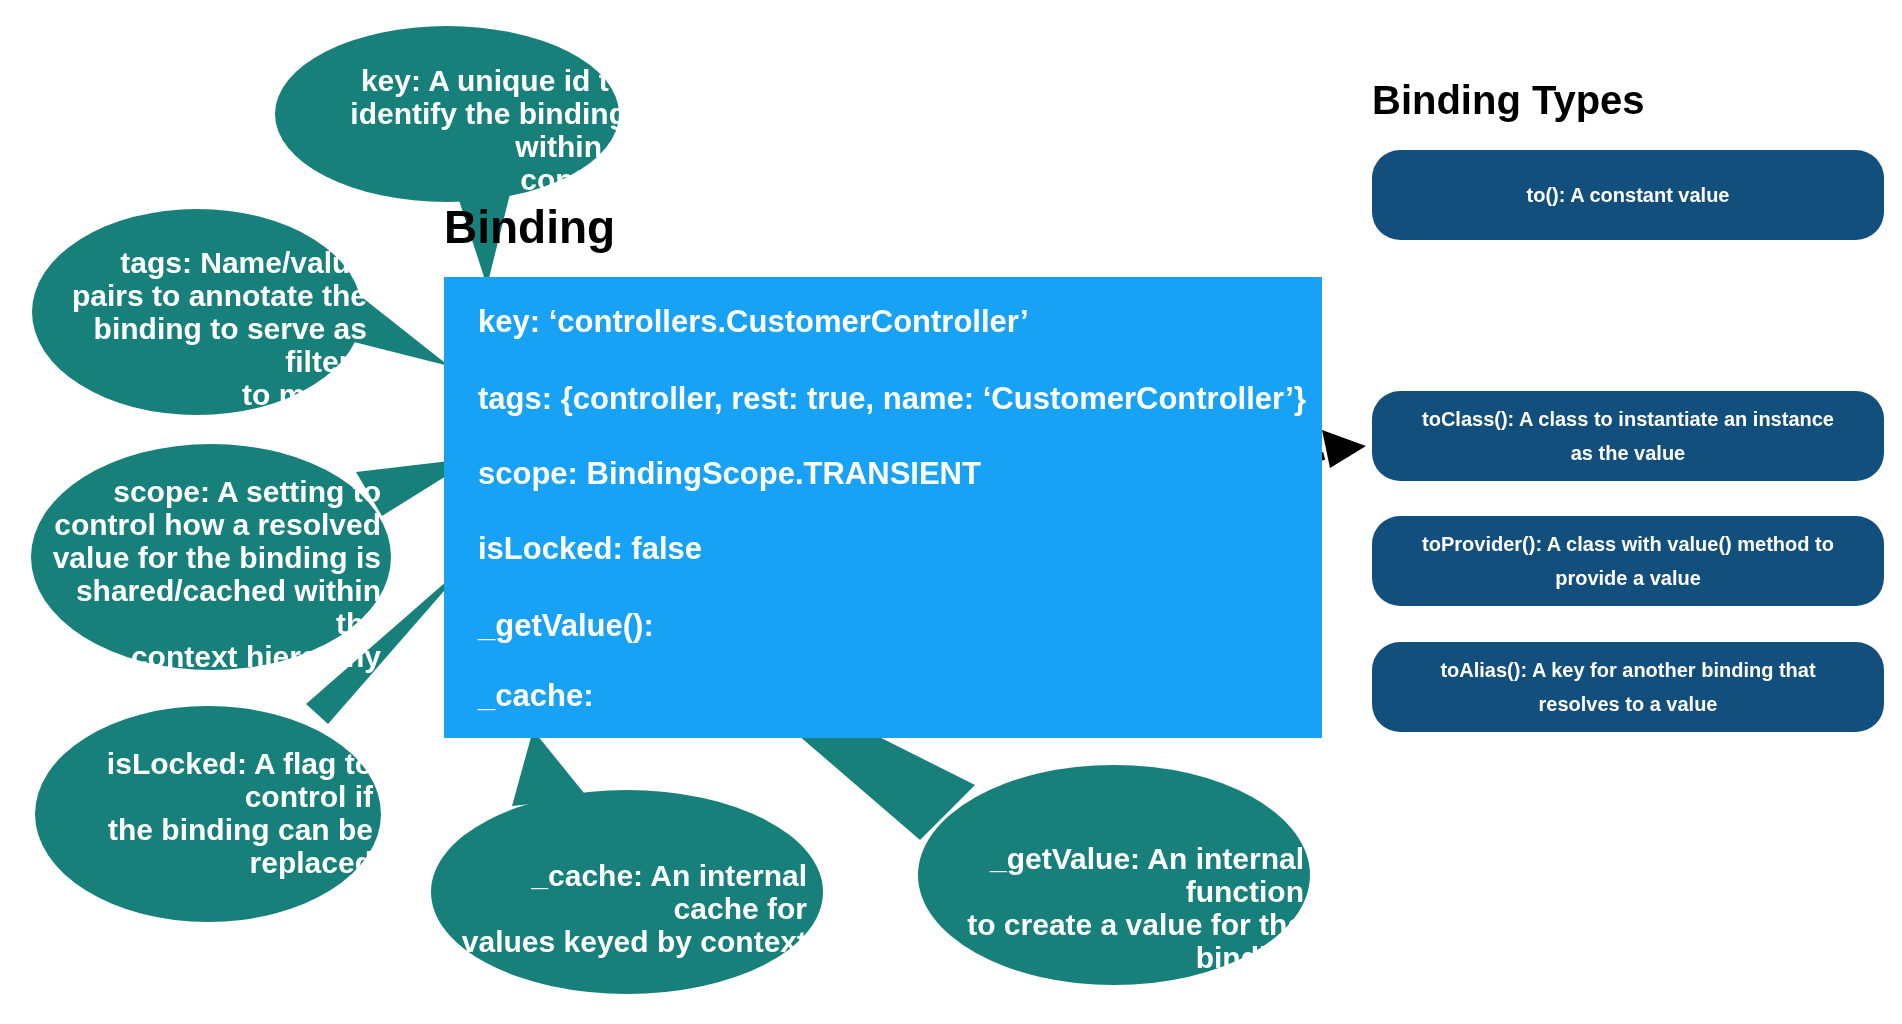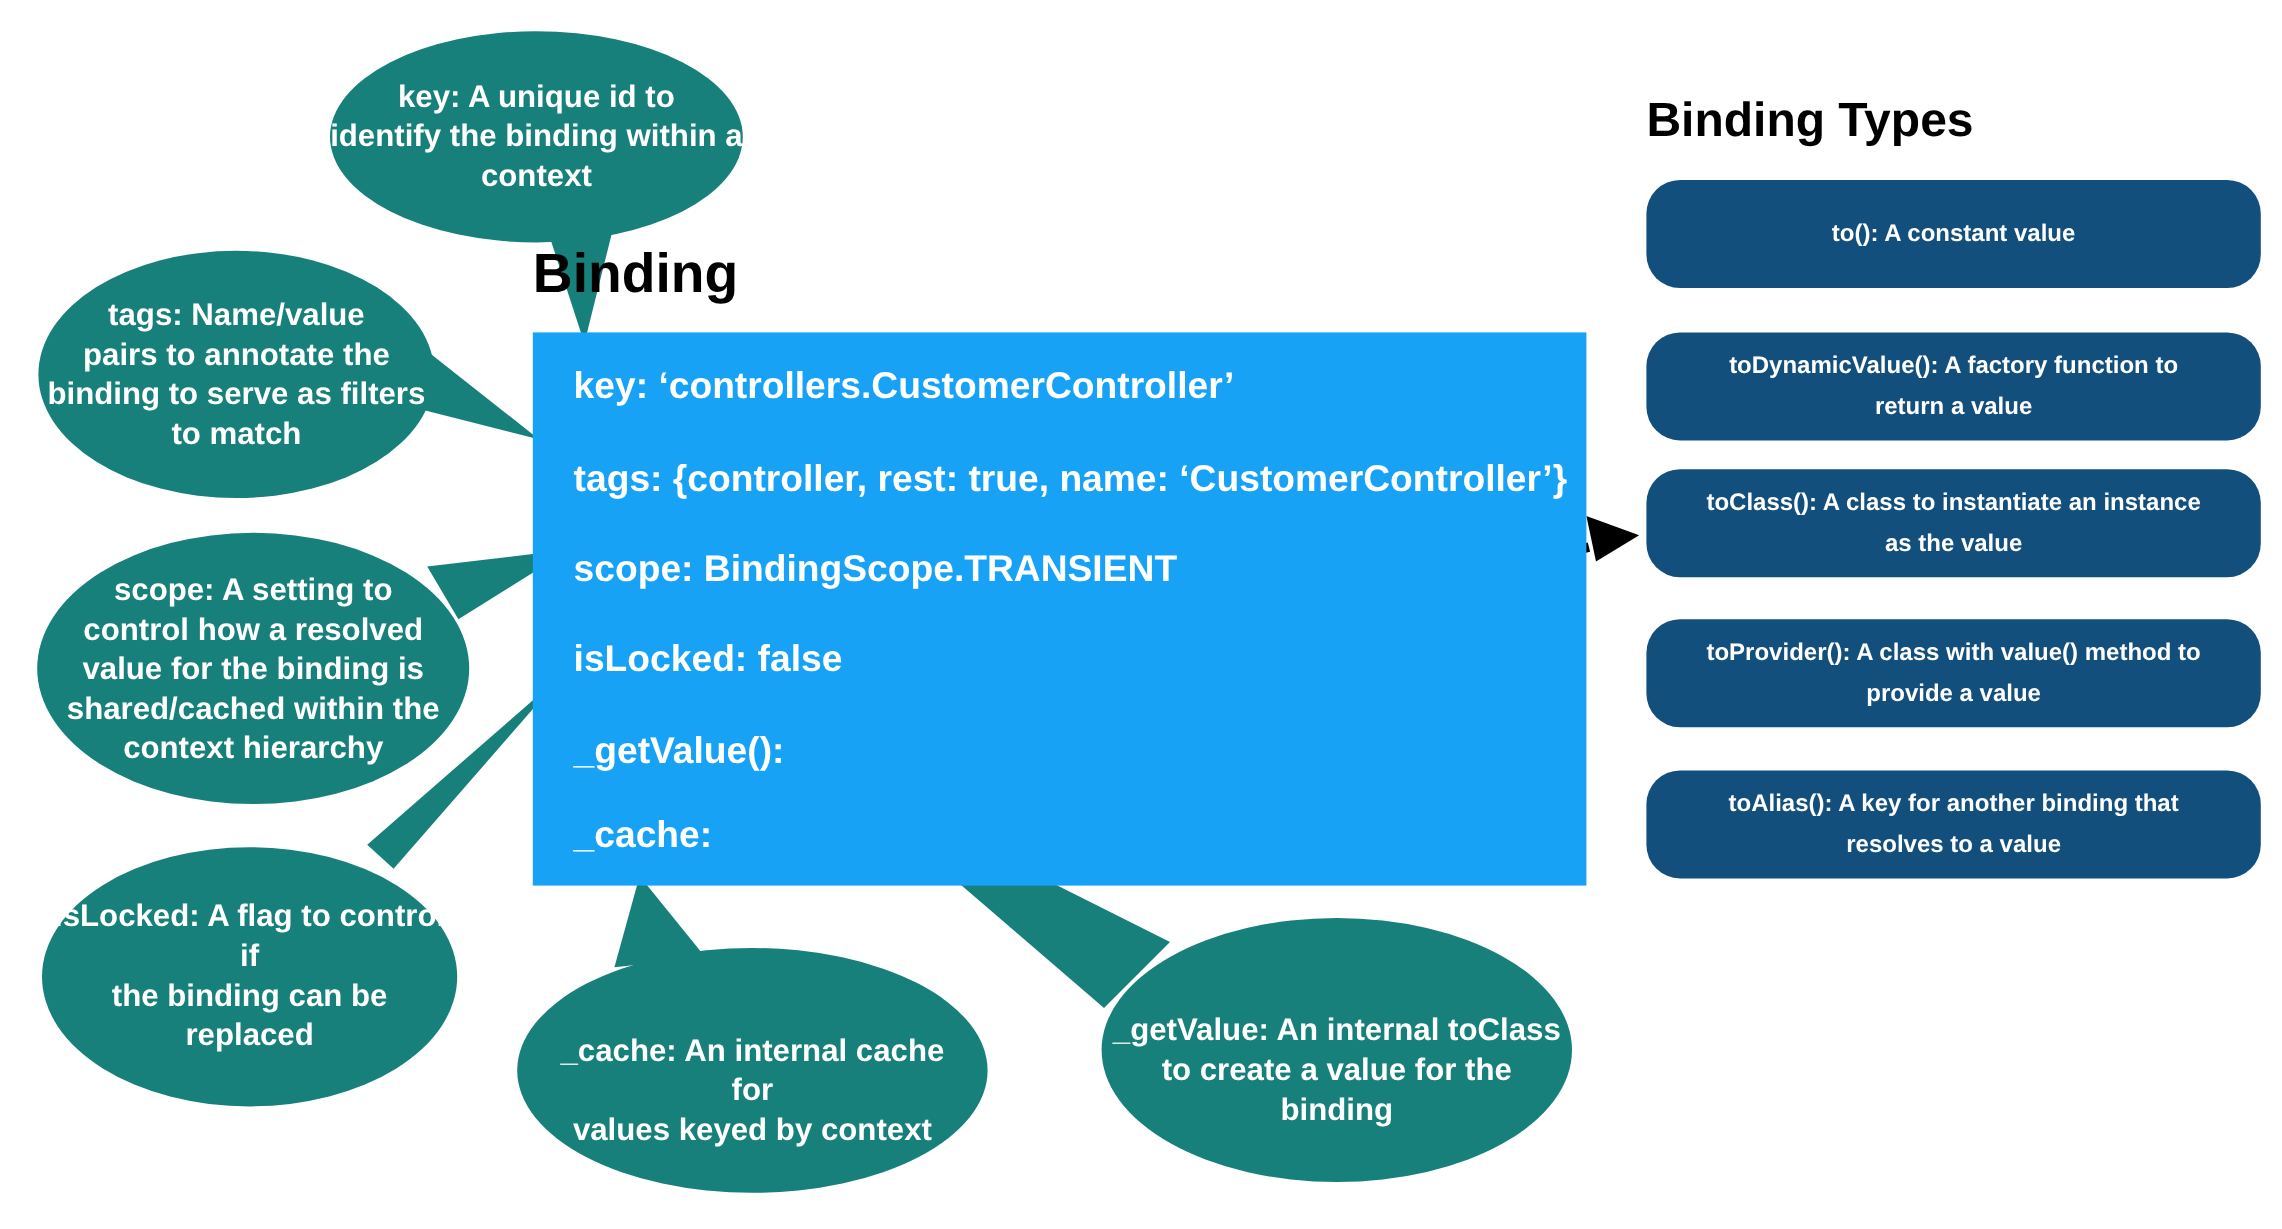--- a/index.html
+++ b/index.html
@@ -42,23 +42,23 @@
     left: 478px;
     color: #ffffff;
     font-size: 31px;
     line-height: 36px;
     white-space: nowrap;
     font-weight: bold;
   }
   .callout-text {
     position: absolute;
     color: #ffffff;
-    font-size: 26px;
+    font-size: 30px;
     line-height: 33px;
-    text-align: center;
+    text-align: right;
     white-space: pre-line;
     font-weight: bold;
   }
   .type-box {
     position: absolute;
     left: 1372px;
     width: 512px; height: 90px;
     background: #134F7D;
     border-radius: 28px;
     display: flex;
@@ -121,26 +121,24 @@
 to match</div>
   <div class="callout-text" style="left:41px;  top:475px; width:340px">scope: A setting to
 control how a resolved
 value for the binding is
 shared/cached within the
 context hierarchy</div>
   <div class="callout-text" style="left:43px;  top:747px; width:330px">isLocked: A flag to control if
 the binding can be replaced</div>
   <div class="callout-text" style="left:447px; top:859px; width:360px">_cache: An internal cache for
 values keyed by context</div>
-  <div class="callout-text" style="left:924px; top:842px; width:380px">_getValue: An internal toClass
+  <div class="callout-text" style="left:924px; top:842px; width:380px">_getValue: An internal function
 to create a value for the binding</div>
 
   <div class="type-box" style="top:150px">to(): A constant value</div>
-  <div class="type-box" style="top:277px">toDynamicValue(): A factory function to
-return a value</div>
   <div class="type-box" style="top:391px">toClass(): A class to instantiate an instance
 as the value</div>
   <div class="type-box" style="top:516px">toProvider(): A class with value() method to
 provide a value</div>
   <div class="type-box" style="top:642px">toAlias(): A key for another binding that
 resolves to a value</div>
 
 </div>
 
 </body></html>

